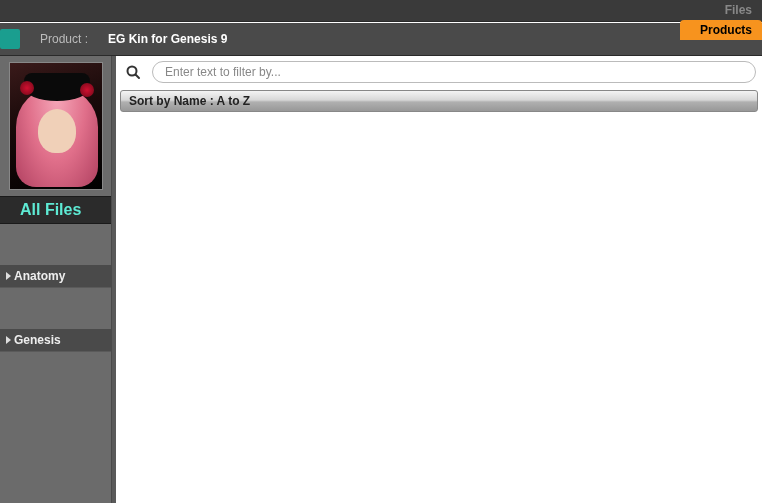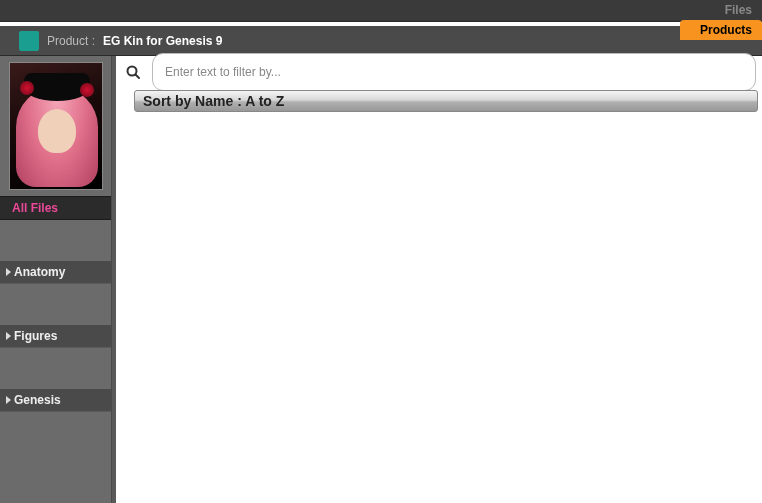--- a/index.html
+++ b/index.html
@@ -24,26 +24,26 @@
   }
   .tab.active {
     background: #f7931e;
     color: #000;
     padding-left: 20px;
   }
   
   .product-header {
     height: 34px;
     background: #4a4a4a;
-    border-top: 4px solid #ffffff;
+    border-top: 1px solid #ffffff;
     border-bottom: 1px solid #2a2a2a;
     display: flex;
     align-items: center;
-    padding: 0 19px;
-    gap: 8px;
+    padding: 0 0;
+    gap: 20px;
   }
   .product-icon {
     width: 20px; height: 20px;
     background: #1a9e8f;
     border-radius: 2px;
   }
   .product-label {
     color: #bbb;
     font-size: 12px;
   }
@@ -105,24 +105,24 @@
     position: absolute;
     width: 14px; height: 14px;
     background: radial-gradient(circle, #d01030 0%, #700818 100%);
     border-radius: 50%;
   }
   .thumb .rose.r1 { left: 10px; top: 18px; }
   .thumb .rose.r2 { left: 70px; top: 20px; }
   
   .tree-header {
     background: #2b2b2b;
-    color: #ec4899;
-    font-size: 12px;
-    font-weight: bold;
-    padding: 4px 12px;
+    color: #5eead4;
+    font-size: 16px;
+    font-weight: bold;
+    padding: 4px 20px;
     border-top: 1px solid #1a1a1a;
     border-bottom: 1px solid #1a1a1a;
   }
   .tree-item {
     background: #4a4a4a;
     color: #eee;
     font-size: 12px;
     font-weight: bold;
     padding: 4px 6px;
     border-bottom: 1px solid #5a5a5a;
@@ -156,37 +156,37 @@
     gap: 8px;
   }
   .search-icon-btn {
     width: 22px; height: 22px;
     display: flex; align-items: center; justify-content: center;
     cursor: pointer;
   }
   .search-icon-btn svg { width: 16px; height: 16px; }
   .filter-input {
     flex: 1;
-    height: 38px;
+    height: 22px;
     border: 1px solid #bbb;
     border-radius: 11px;
     padding: 0 12px;
     font-size: 12px;
     color: #404040;
     outline: none;
   }
   .filter-input::placeholder { color: #888; }
   
   .sort-bar {
     height: 22px;
-    margin: 2px 4px 0 18px;
+    margin: 2px 4px 0 4px;
     background: linear-gradient(to bottom, #f4f4f4 0%, #d8d8d8 45%, #b0b0b0 55%, #989898 100%);
     border: 1px solid #888;
     border-radius: 3px;
-    font-size: 14px;
+    font-size: 12px;
     font-weight: bold;
     color: #222;
     display: flex;
     align-items: center;
     padding: 0 8px;
     cursor: pointer;
   }
   
   .content-area {
     flex: 1;
@@ -219,24 +219,20 @@
         <div class="face"></div>
       </div>
     </div>
     <div class="tree-header">All Files</div>
     <div class="tree-item">
       <span class="caret"></span>
       <span>Anatomy</span>
     </div>
     <div class="tree-item">
       <span class="caret"></span>
-      <span>Figures</span>
-    </div>
-    <div class="tree-item">
-      <span class="caret"></span>
       <span>Genesis</span>
     </div>
   </div>
 
   <div class="main">
     <div class="filter-row">
       <div class="search-icon-btn">
         <svg viewBox="0 0 16 16">
           <circle cx="7" cy="7" r="4.5" fill="none" stroke="#333" stroke-width="2"></circle>
           <line x1="10.5" y1="10.5" x2="14" y2="14" stroke="#333" stroke-width="2" stroke-linecap="round"></line>

